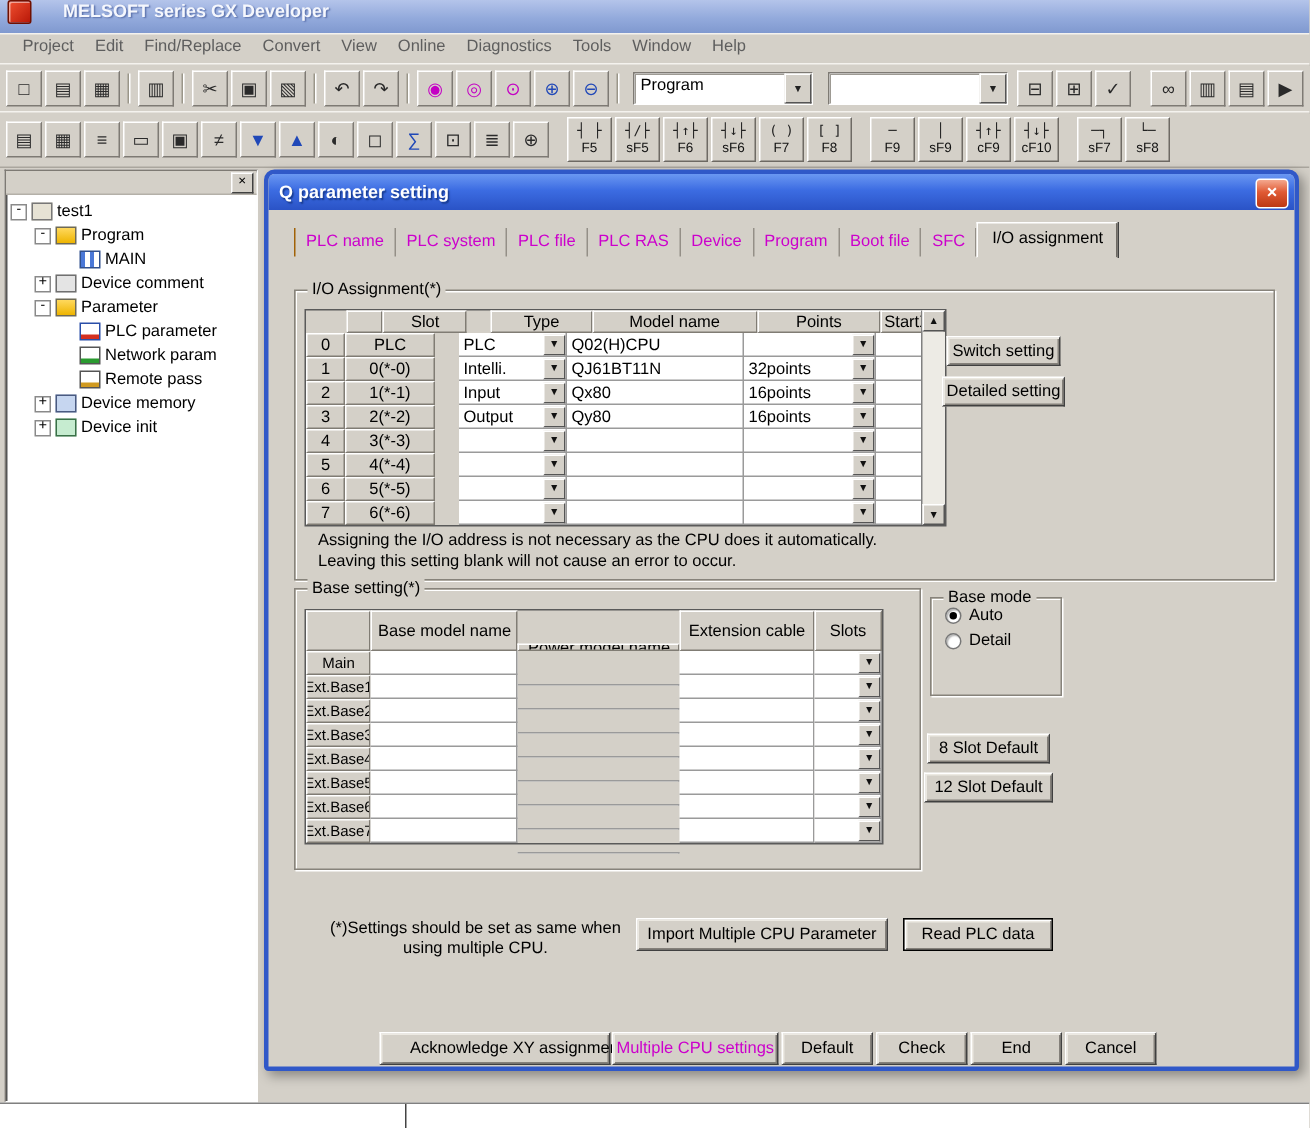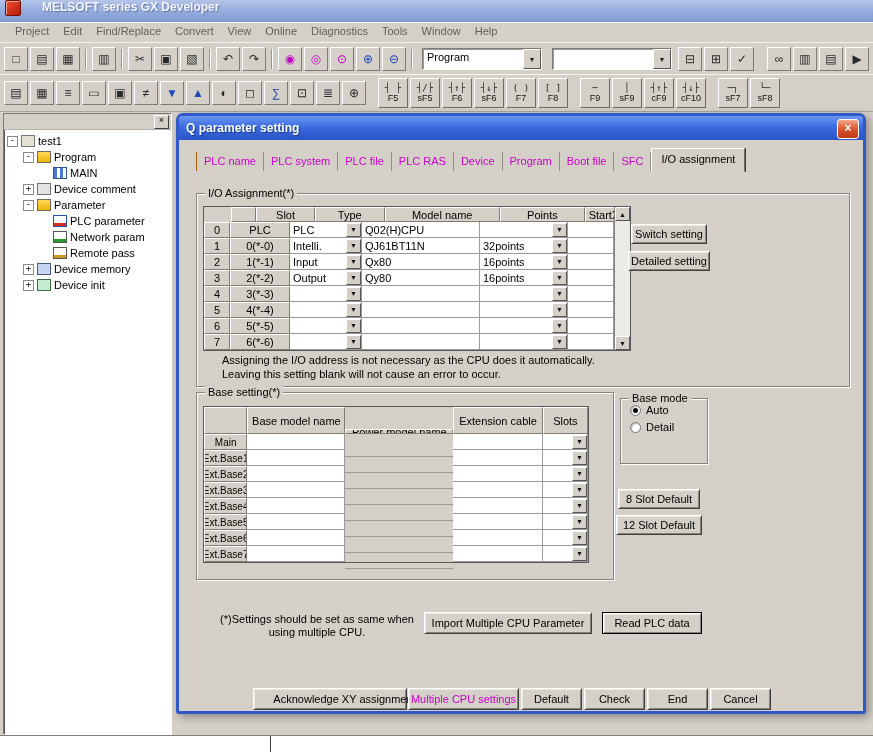--- a/index.html
+++ b/index.html
@@ -96,31 +96,31 @@
   
   .io-table{position:absolute;left:24px;top:90px;width:428px;height:145px;border:1px solid #5a5a5a;box-sizing:border-box;}
   .trow{display:flex;height:16px;}
   .trow.head{height:15px;padding-left:27px;}
   .gcell{background:#d4d0c8;border:1px solid;border-color:#fff #807c74 #807c74 #fff;
     font-size:11px;display:flex;align-items:center;justify-content:center;box-sizing:border-box;
     white-space:nowrap;overflow:hidden;color:#000;}
   .wcell{background:#fff;border-right:1px solid #9a9a9a;border-bottom:1px solid #9a9a9a;
     font-size:11px;display:flex;align-items:center;padding-left:3px;box-sizing:border-box;
     white-space:nowrap;overflow:hidden;color:#000;}
-  .cn{width:26px;}.cs{width:60px;}.ct{width:72px;}.cm{width:118px;}.cp{width:88px;}.cx{width:46px;}
+  .cn{width:26px;}.cs{width:60px;}.ct{width:72px;margin-left:16px;}.cm{width:118px;}.cp{width:88px;}.cx{width:46px;}
   .ddbtn{margin-left:auto;width:15px;height:14px;flex:none;background:#d4d0c8;
     border:1px solid;border-color:#fff #555 #555 #fff;font-size:7px;color:#111;
     display:flex;align-items:center;justify-content:center;box-sizing:border-box;}
   .sbar{position:absolute;right:0;top:0;bottom:0;width:16px;background:#edebe5;border-left:1px solid #808080;box-sizing:border-box;}
   .sb-btn{position:absolute;left:0;width:15px;height:14px;background:#d4d0c8;
     border:1px solid;border-color:#fff #555 #555 #fff;font-size:7px;color:#111;
     display:flex;align-items:center;justify-content:center;box-sizing:border-box;}
   .sb-up{top:0;}
   .sb-dn{bottom:0;}
-  .io-note{position:absolute;left:33px;font-size:11px;color:#000;white-space:nowrap;margin-left:10px;}
+  .io-note{position:absolute;left:33px;font-size:11px;color:#000;white-space:nowrap;}
   
   .base-table{position:absolute;left:24px;top:290px;width:386px;border:1px solid #5a5a5a;box-sizing:border-box;}
   .trow.bhead{height:27px;}
   .bl{width:45px;font-size:10px;}.b1{width:102px;}.b2{width:112px;margin-top:22px;}.b3{width:93px;}.b4{width:47px;}
   
   .radio-row{display:flex;align-items:center;gap:5px;font-size:11px;margin:5px 0 0 9px;color:#000;}
   .radio{width:11px;height:11px;border-radius:50%;background:#fff;border:1px solid #777;
     box-shadow:inset 1px 1px 1px #b8b8b8;position:relative;flex:none;box-sizing:border-box;}
   .radio-row.selected .radio::after{content:"";position:absolute;left:2px;top:2px;right:2px;bottom:2px;
     background:#000;border-radius:50%;}

